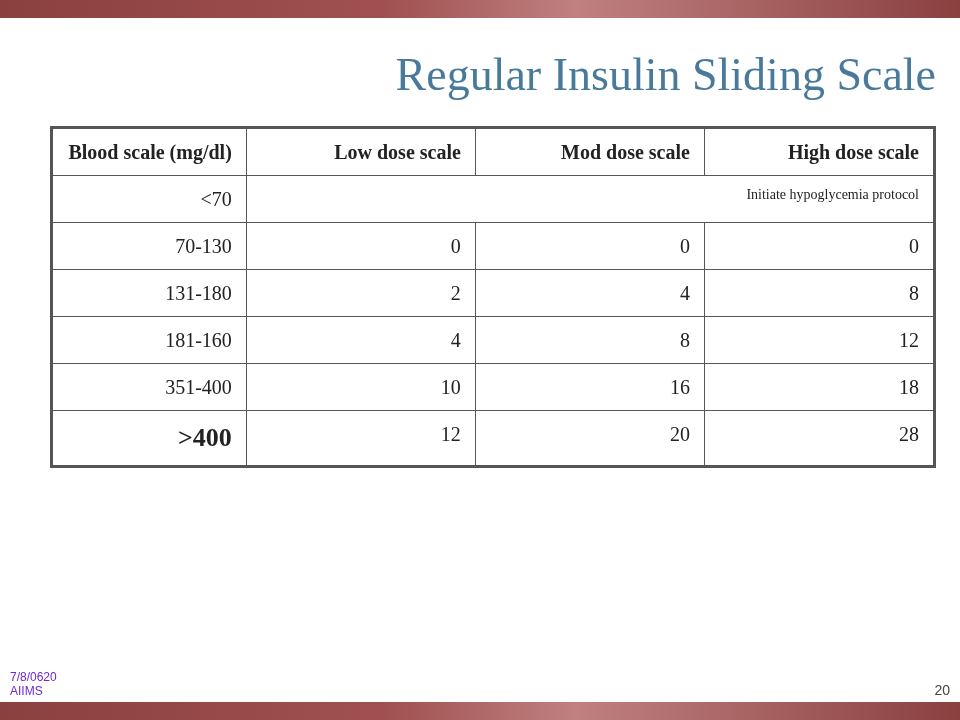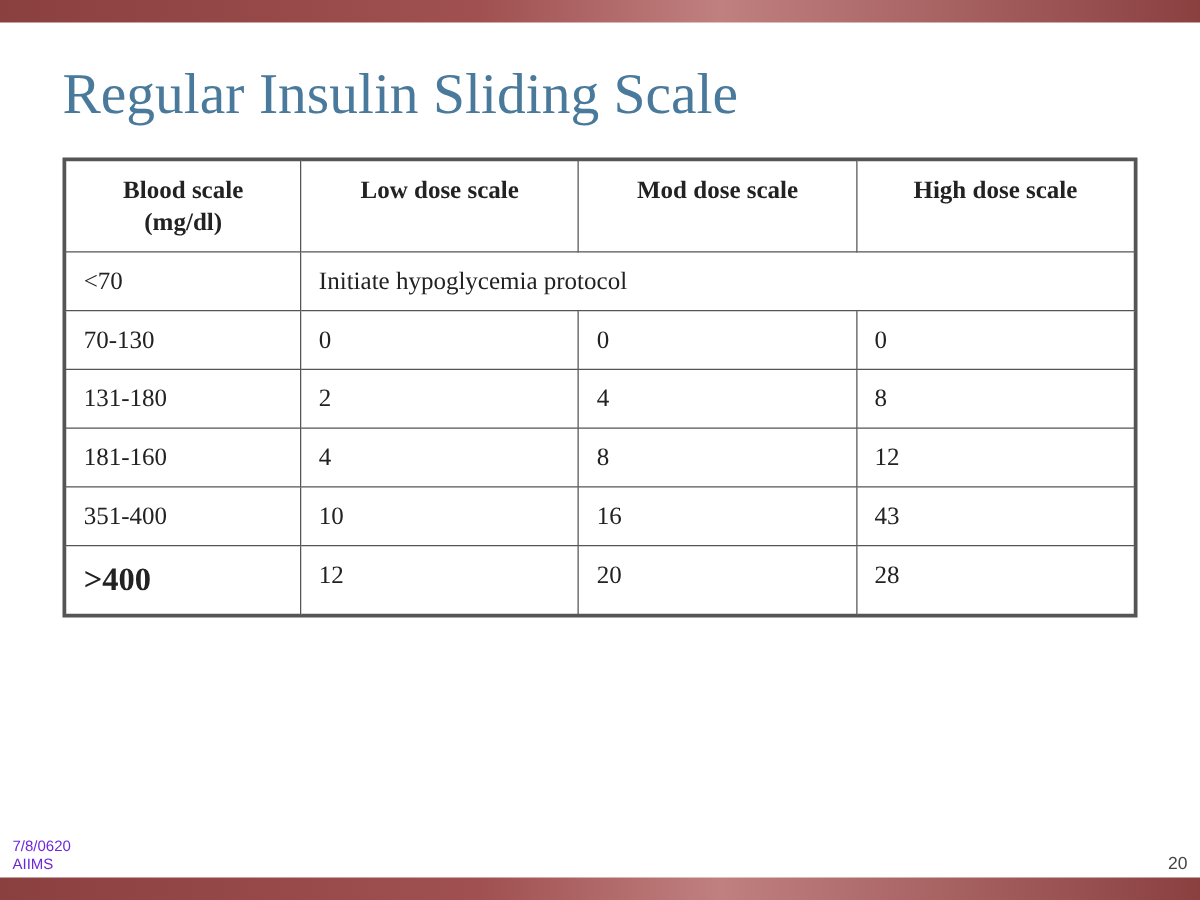--- a/index.html
+++ b/index.html
@@ -32,21 +32,22 @@
       bottom: 0;
       left: 0;
     }
 
     .content {
       position: absolute;
       top: 18px;
       left: 0;
       right: 0;
       bottom: 18px;
-      padding: 30px 50px 20px 50px;
+      padding: 30px 24px 20px 50px;
+      text-align: right;
     }
 
     .page-title {
       font-size: 46px;
       font-weight: normal;
       color: #4a7a9b;
       margin-bottom: 25px;
       font-family: Georgia, serif;
     }
 
@@ -88,21 +89,21 @@
     }
 
     table th:nth-child(2), table td:nth-child(2),
     table th:nth-child(3), table td:nth-child(3),
     table th:nth-child(4), table td:nth-child(4) {
       width: 26%;
     }
 
     
     .hypo-cell {
-      font-size: 20px;
+      font-size: 14px;
     }
 
     .footer-left {
       position: absolute;
       bottom: 22px;
       left: 10px;
       font-size: 12px;
       color: #6d28d9;
       font-family: Arial, sans-serif;
     }
@@ -168,21 +169,21 @@
           <td>8</td>
           <td>12</td>
         </tr>
 
 
 
         <tr>
           <td>351-400</td>
           <td>10</td>
           <td>16</td>
-          <td>43</td>
+          <td>18</td>
         </tr>
 
         <tr>
           <td class="large-cell">&gt;400</td>
           <td>12</td>
           <td>20</td>
           <td>28</td>
         </tr>
       </tbody>
     </table>

